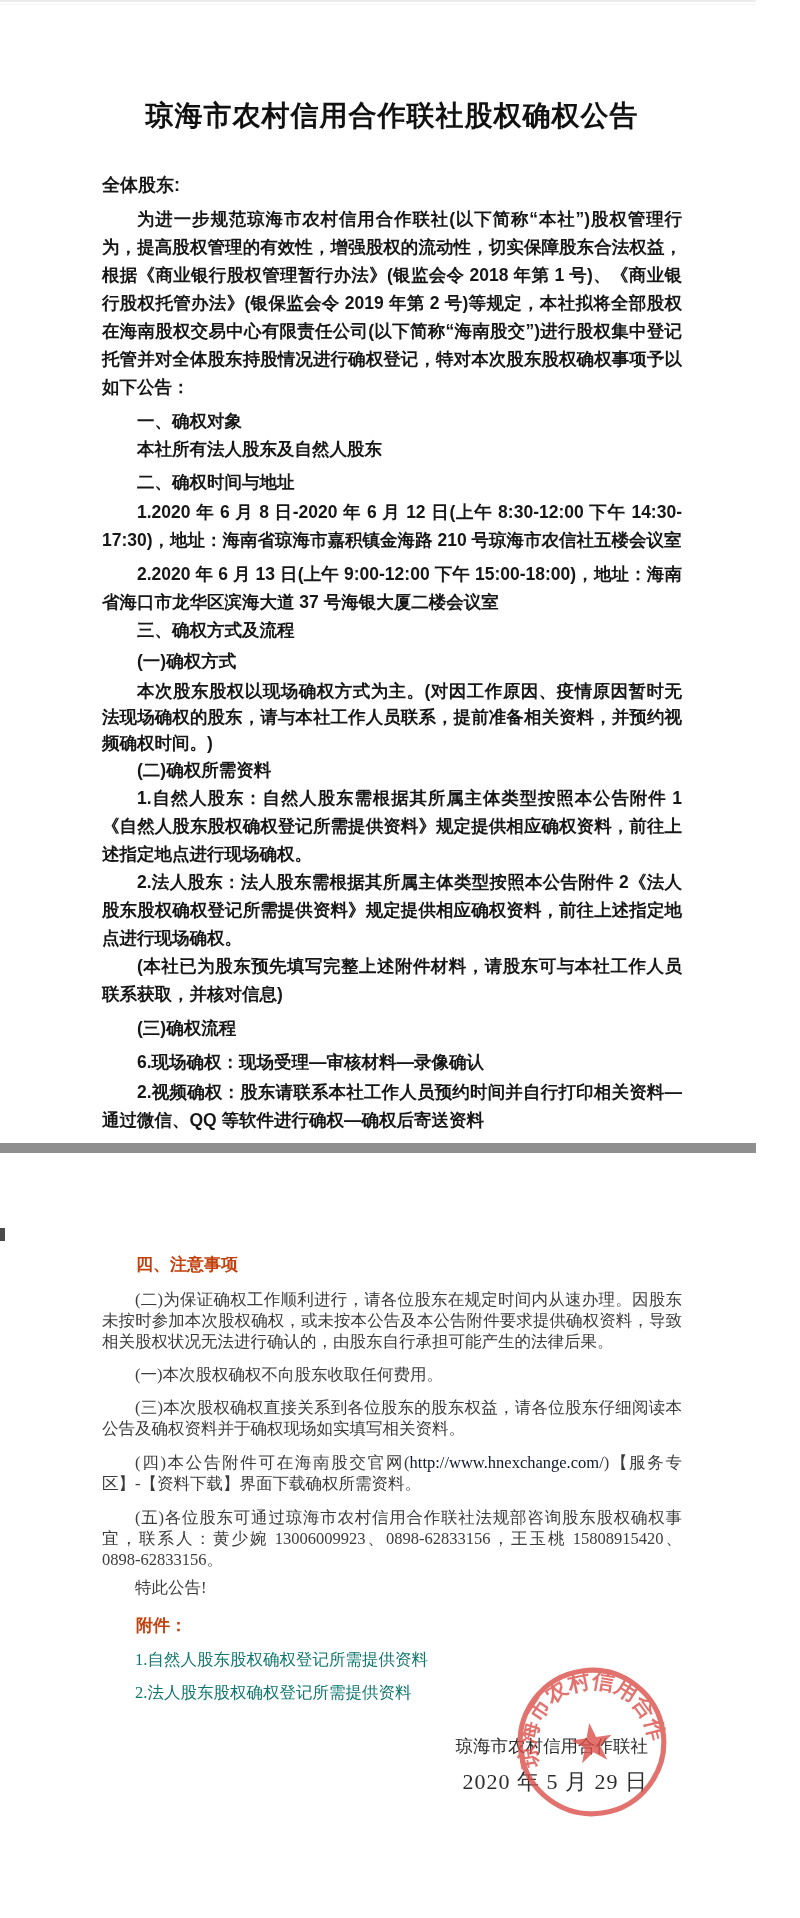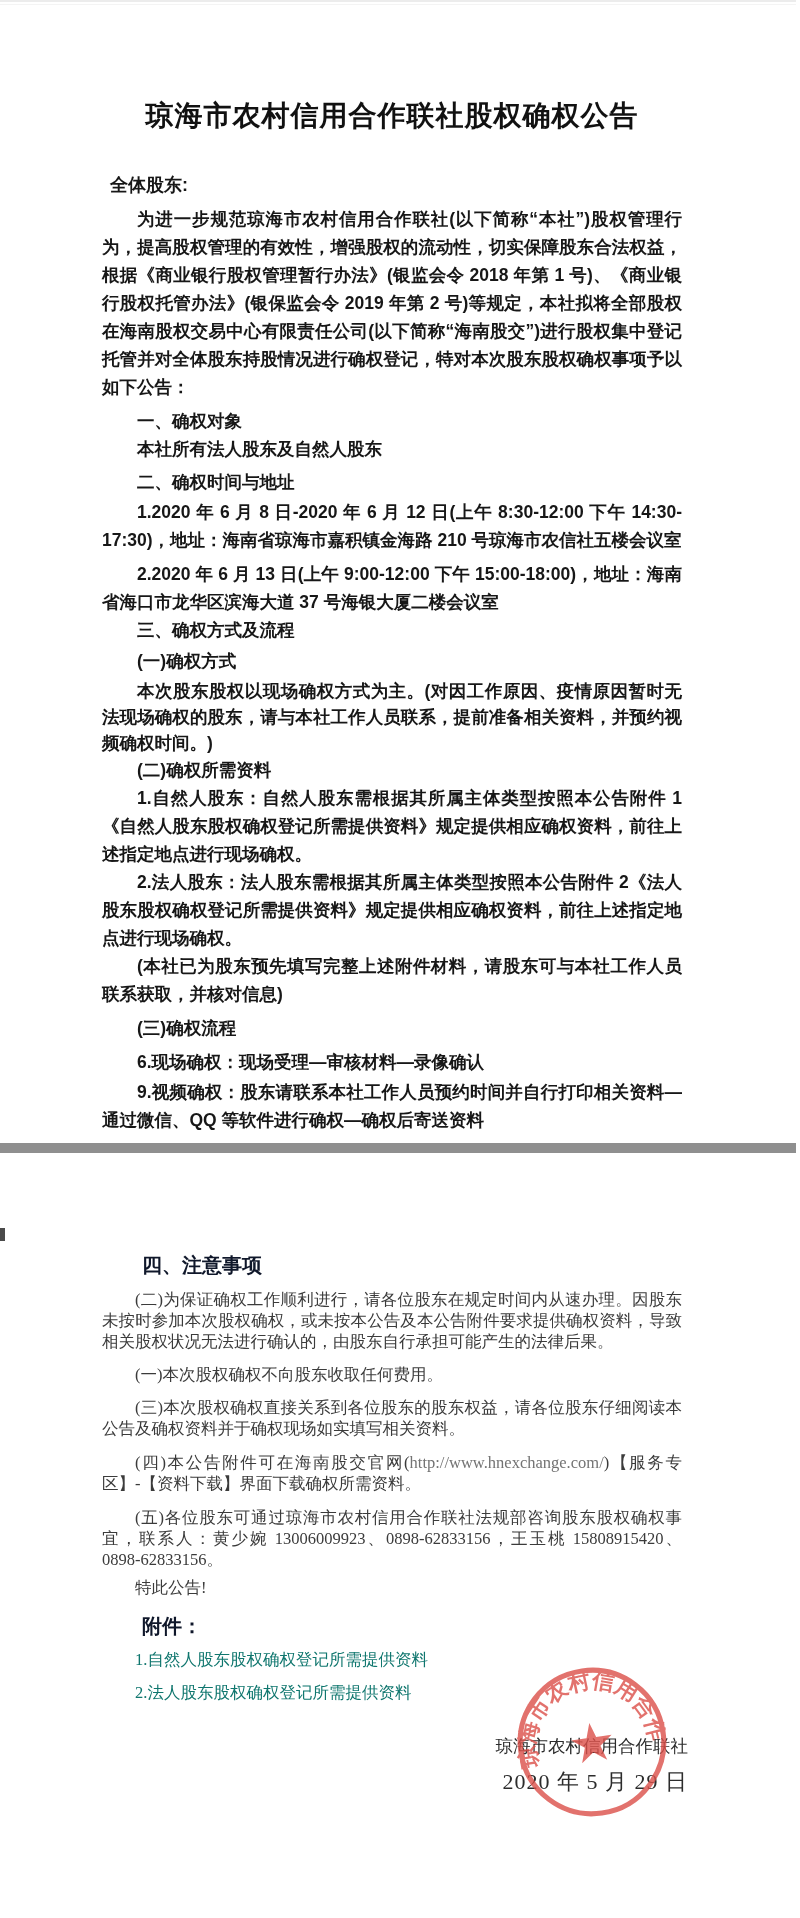--- a/index.html
+++ b/index.html
@@ -1,45 +1,45 @@
 <!DOCTYPE html>
 <html><head>
 <meta charset="utf-8">
 <style>
   html,body{margin:0;padding:0;background:#ffffff;}
   .canvas{position:relative;width:756px;height:1918px;background:#ffffff;overflow:hidden;
-          font-family:"Liberation Sans",sans-serif;padding-left:40px;}
+          font-family:"Liberation Sans",sans-serif;}
   
   .hairline-a{position:absolute;left:0;top:0;width:800px;height:2px;background:#ececec;}
   .hairline-b{position:absolute;left:0;top:4px;width:800px;height:1px;background:#f4f4f4;}
   .separator-band{position:absolute;left:0;top:1143px;width:800px;height:10px;background:#8f8f8f;}
   .edge-mark{position:absolute;left:0;top:1228px;width:5px;height:13px;background:#4a4a4a;}
 
   
   .page1{position:absolute;left:0;top:0;width:800px;padding:0 118px 0 102px;box-sizing:border-box;
          color:#171717;font-weight:700;}
   .p1-title{margin:96px 0 0;text-align:center;font-size:28px;line-height:40px;letter-spacing:1px;
             font-weight:700;color:#111;}
-  .p1-sal{margin:35px 8px 0;font-size:18px;line-height:28px;}
+  .p1-sal{margin:35px 0 0;font-size:18px;line-height:28px;}
   .p1 .para,.p1-block{font-size:17.5px;line-height:28px;text-align:justify;}
   .p1-block{margin:0;text-indent:2em;font-size:17.5px;line-height:28px;text-align:justify;}
   .mt6{margin-top:6px;}.mt5{margin-top:5px;}.mt4{margin-top:6px;}
   .mt3{margin-top:3px;}.mt2{margin-top:2px;}.mt0{margin-top:0;}
   .lh26{line-height:26px;}
 
   
   .page2{position:absolute;left:0;top:1240px;width:800px;padding:0 118px 0 102px;box-sizing:border-box;
          font-family:"Liberation Serif",serif;color:#3b3b3b;}
   .p2-block{margin:0;text-indent:2em;font-size:16.5px;line-height:21px;text-align:justify;}
-  .p2-h{font-weight:700;color:#0f172a;font-size:20px;line-height:24px;}
+  .p2-h{font-weight:700;color:#c2410c;font-size:17px;line-height:24px;}
   .p2 .mt13{margin-top:13px;}
   .m12{margin-top:12px;}.m13{margin-top:13px;}.m7{margin-top:7px;}
   .m16{margin-top:16px;}.m11{margin-top:11px;}
   .muted{color:#0f766e;}
-  .url{color:#737373;}
+  .url{color:#0f172a;}
 
   
   .signature{position:absolute;right:108px;top:1735px;text-align:right;
              font-family:"Liberation Serif",serif;color:#2c2c2c;}
   .sig-org{font-size:17.5px;line-height:22px;}
   .sig-date{font-size:22px;line-height:22px;margin-top:14px;letter-spacing:1px;}
   .stamp{position:absolute;left:510px;top:1660px;width:164px;height:164px;
          opacity:.8;transform:rotate(-8deg);pointer-events:none;}
 </style>
 </head>
@@ -62,21 +62,21 @@
     <p class="p1-block mt4">2.2020 年 6 月 13 日(上午 9:00-12:00  下午 15:00-18:00)，地址：海南省海口市龙华区滨海大道 37 号海银大厦二楼会议室</p>
     <h2 class="p1-block mt0">三、确权方式及流程</h2>
     <h3 class="p1-block mt3">(一)确权方式</h3>
     <p class="p1-block mt3 lh26">本次股东股权以现场确权方式为主。(对因工作原因、疫情原因暂时无法现场确权的股东，请与本社工作人员联系，提前准备相关资料，并预约视频确权时间。)</p>
     <h3 class="p1-block mt0">(二)确权所需资料</h3>
     <p class="p1-block mt0">1.自然人股东：自然人股东需根据其所属主体类型按照本公告附件 1《自然人股东股权确权登记所需提供资料》规定提供相应确权资料，前往上述指定地点进行现场确权。</p>
     <p class="p1-block mt0">2.法人股东：法人股东需根据其所属主体类型按照本公告附件 2《法人股东股权确权登记所需提供资料》规定提供相应确权资料，前往上述指定地点进行现场确权。</p>
     <p class="p1-block mt0">(本社已为股东预先填写完整上述附件材料，请股东可与本社工作人员联系获取，并核对信息)</p>
     <h3 class="p1-block mt4">(三)确权流程</h3>
     <p class="p1-block mt4">6.现场确权：现场受理—审核材料—录像确认</p>
-    <p class="p1-block mt2">9.视频确权：股东请联系本社工作人员预约时间并自行打印相关资料—通过微信、QQ 等软件进行确权—确权后寄送资料</p>
+    <p class="p1-block mt2">2.视频确权：股东请联系本社工作人员预约时间并自行打印相关资料—通过微信、QQ 等软件进行确权—确权后寄送资料</p>
   </div>
 
   <div class="separator-band"></div>
   <div class="edge-mark"></div>
 
   <div class="page2 p2">
     <h2 class="p2-block p2-h mt13">四、注意事项</h2>
     <p class="p2-block m12">(二)为保证确权工作顺利进行，请各位股东在规定时间内从速办理。因股东未按时参加本次股权确权，或未按本公告及本公告附件要求提供确权资料，导致相关股权状况无法进行确认的，由股东自行承担可能产生的法律后果。</p>
     <p class="p2-block m12">(一)本次股权确权不向股东收取任何费用。</p>
     <p class="p2-block m12">(三)本次股权确权直接关系到各位股东的股东权益，请各位股东仔细阅读本公告及确权资料并于确权现场如实填写相关资料。</p>

